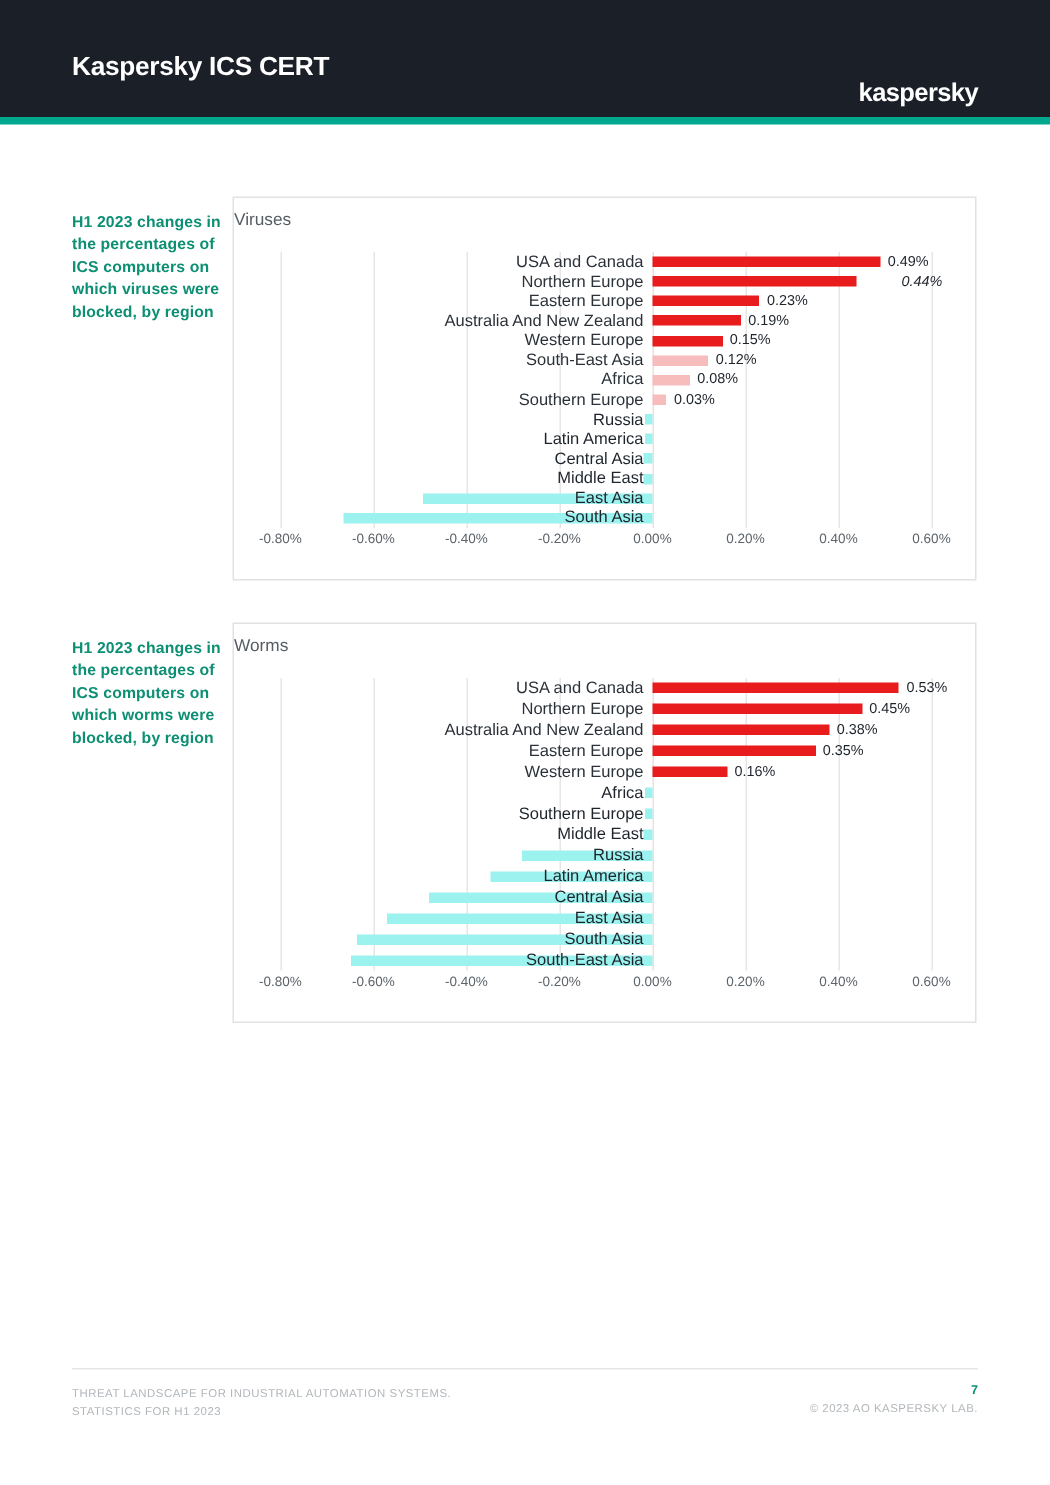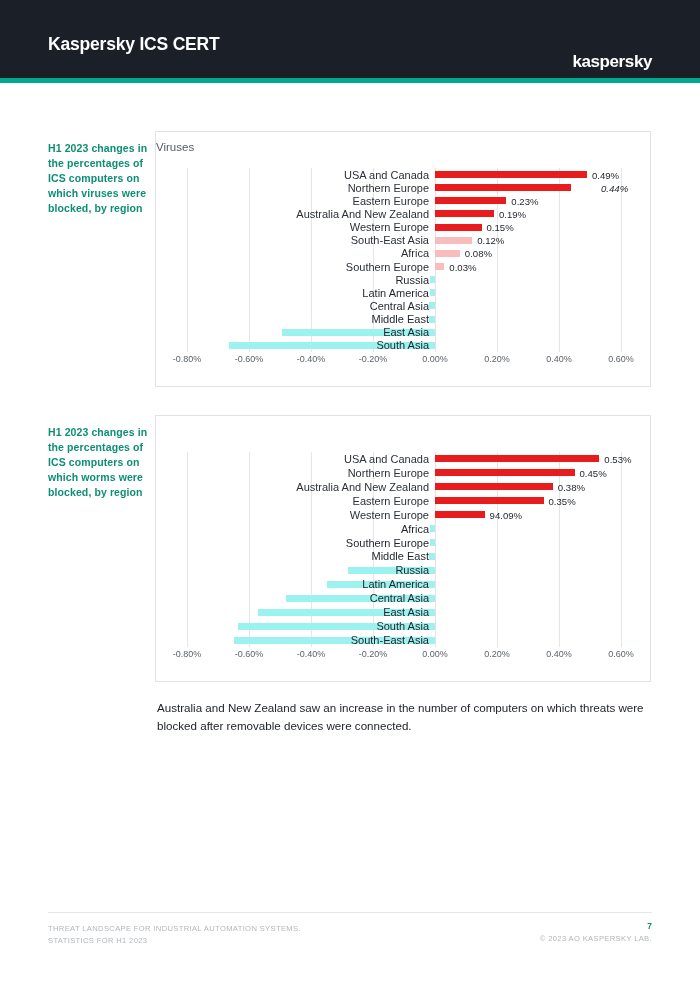--- a/index.html
+++ b/index.html
@@ -218,20 +218,21 @@
         <div class="tick" style="left: 155px;">-0.40%</div>
         <div class="tick" style="left: 217px;">-0.20%</div>
         <div class="tick" style="left: 279px;">0.00%</div>
         <div class="tick" style="left: 341px;">0.20%</div>
         <div class="tick" style="left: 403px;">0.40%</div>
         <div class="tick" style="left: 465px;">0.60%</div>
       </div>
   </div>
 
   <div class="chart-panel" id="chart-worms">
+    <div class="chart-title">Worms</div>
     <div class="plot" id="plot-worms">
       <div class="gridlines">
           <div class="gridline" style="left: 31px;"></div>
           <div class="gridline" style="left: 93px;"></div>
           <div class="gridline" style="left: 155px;"></div>
           <div class="gridline" style="left: 217px;"></div>
           <div class="gridline zero" style="left: 279px;"></div>
           <div class="gridline" style="left: 341px;"></div>
           <div class="gridline" style="left: 403px;"></div>
           <div class="gridline" style="left: 465px;"></div>
@@ -253,21 +254,21 @@
             <div class="val-label" style="left: 401.8px;">0.38%</div>
           </div>
           <div class="row" style="top: 41.7857px; height: 13.9286px;">
             <div class="bar pos-strong" style="left: 279px; width: 108.5px;"></div>
             <div class="cat-label" style="right: 221px;">Eastern Europe</div>
             <div class="val-label" style="left: 392.5px;">0.35%</div>
           </div>
           <div class="row" style="top: 55.7143px; height: 13.9286px;">
             <div class="bar pos-strong" style="left: 279px; width: 49.6px;"></div>
             <div class="cat-label" style="right: 221px;">Western Europe</div>
-            <div class="val-label" style="left: 333.6px;">94.09%</div>
+            <div class="val-label" style="left: 333.6px;">0.16%</div>
           </div>
           <div class="row" style="top: 69.6429px; height: 13.9286px;">
             <div class="bar neg" style="left: 274px; width: 5px;"></div>
             <div class="cat-label on-bar" style="right: 221px;">Africa</div>
           </div>
           <div class="row" style="top: 83.5714px; height: 13.9286px;">
             <div class="bar neg" style="left: 274px; width: 5px;"></div>
             <div class="cat-label on-bar" style="right: 221px;">Southern Europe</div>
           </div>
           <div class="row" style="top: 97.5px; height: 13.9286px;">
@@ -305,21 +306,20 @@
         <div class="tick" style="left: 93px;">-0.60%</div>
         <div class="tick" style="left: 155px;">-0.40%</div>
         <div class="tick" style="left: 217px;">-0.20%</div>
         <div class="tick" style="left: 279px;">0.00%</div>
         <div class="tick" style="left: 341px;">0.20%</div>
         <div class="tick" style="left: 403px;">0.40%</div>
         <div class="tick" style="left: 465px;">0.60%</div>
       </div>
   </div>
 
-  <div class="note">Australia and New Zealand saw an increase in the number of computers on which threats were blocked after removable devices were connected.</div>
 
   <div class="footer-rule"></div>
   <div class="footer-left">
     <span>THREAT LANDSCAPE FOR INDUSTRIAL AUTOMATION SYSTEMS.</span><br>
     <span>STATISTICS FOR H1 2023</span>
   </div>
   <div class="footer-page">7</div>
   <div class="footer-copy">© 2023 AO KASPERSKY LAB.</div>
 
 </div>

